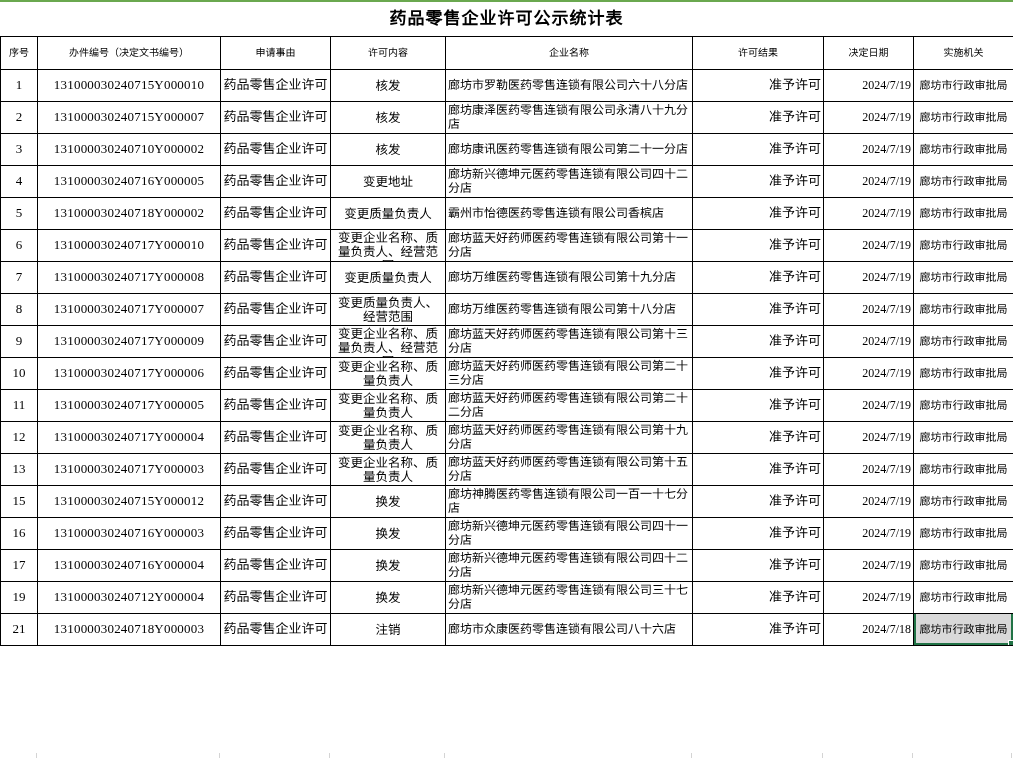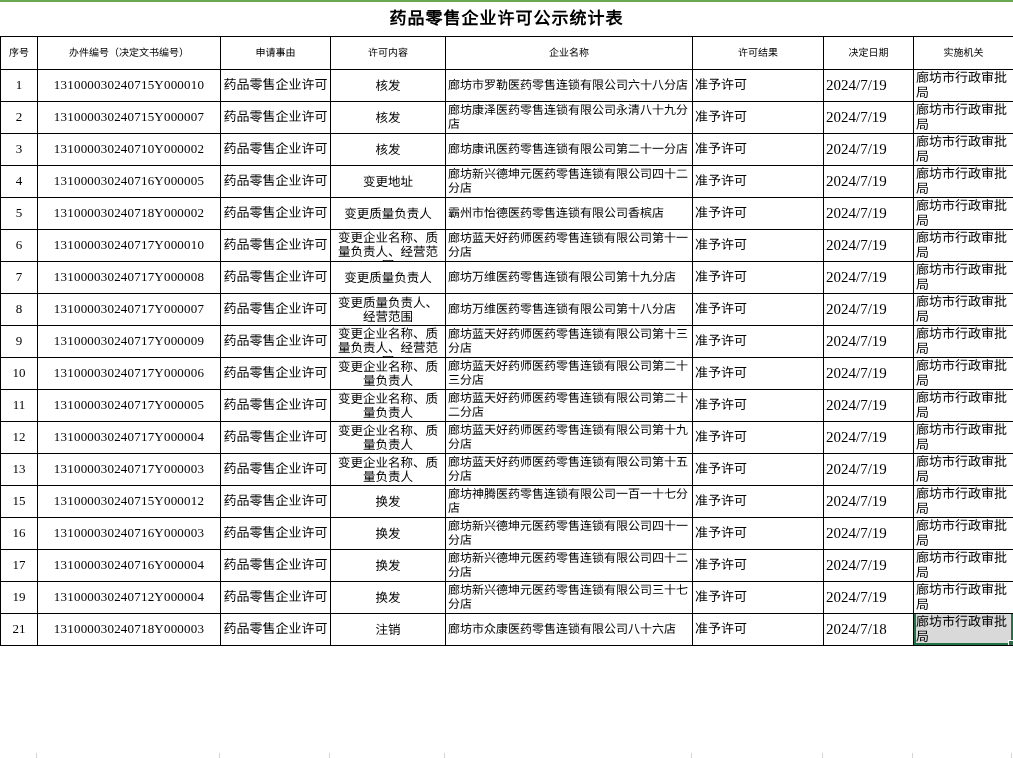--- a/index.html
+++ b/index.html
@@ -108,31 +108,32 @@
   td.item {
     text-align: center;
     font-size: 12.5px;
   }
   td.ent {
     text-align: left;
     font-size: 12px;
     padding-left: 4px;
   }
   td.res {
-    text-align: left;
+    text-align: right;
     font-size: 13px;
   }
   td.date {
-    text-align: left;
-    font-size: 15px;
+    text-align: right;
+    font-size: 12px;
     font-family: "Liberation Serif", "DejaVu Serif", serif;
     white-space: nowrap;
   }
   td.org {
-    font-size: 13px;
+    text-align: center;
+    font-size: 11px;
   }
 
   
   td.clip .clip-inner {
     max-height: 30px;
     overflow: hidden;
     display: block;
   }
 
   

